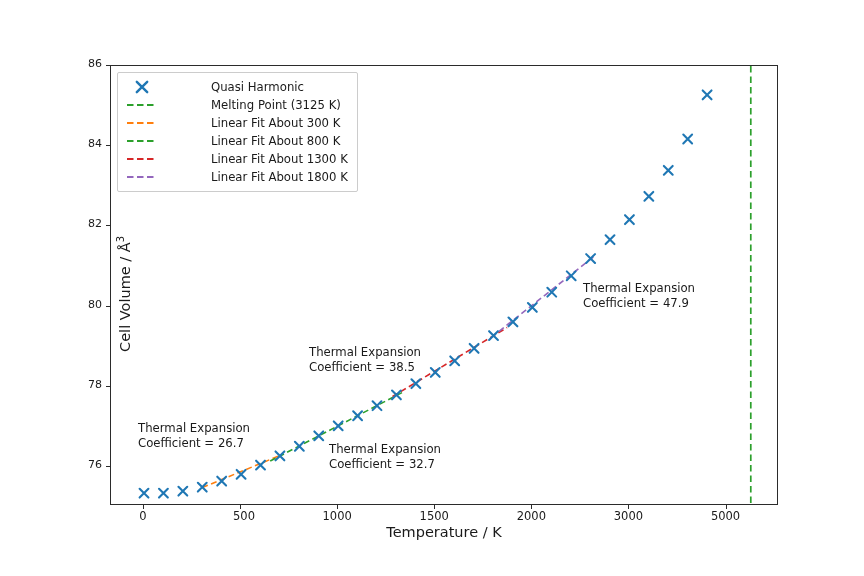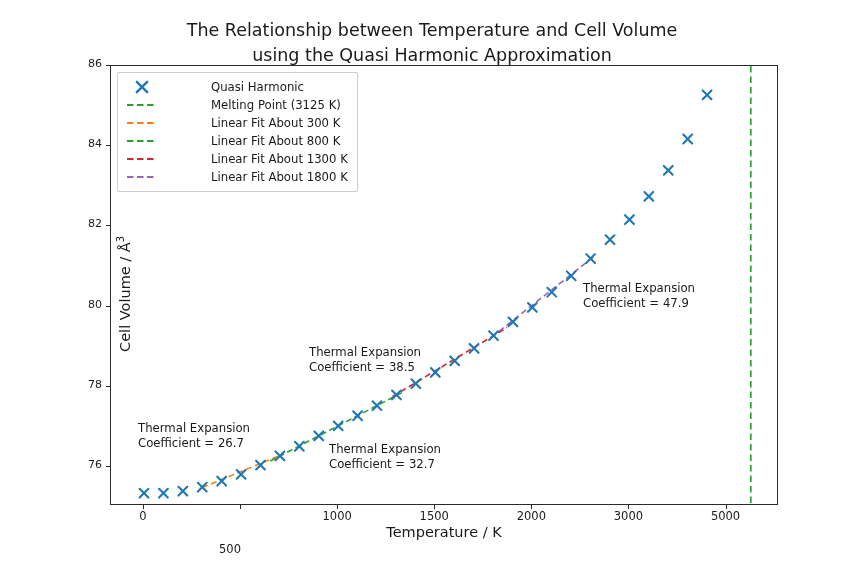--- a/index.html
+++ b/index.html
@@ -133,22 +133,20 @@
     line-height: 15px;
     color: #1a1a1a;
     white-space: pre-line;
   }
 </style>
 </head>
 <body>
 
 <div id="figure">
 
-  <div id="chart-title">The Relationship between Temperature and Cell Volume
-using the Quasi Harmonic Approximation</div>
 
   <div id="plot-frame">
     <svg id="plot-svg" width="666" height="438">
         <line x1="639.7871720116618" y1="0" x2="639.7871720116618" y2="438" stroke="#2ca02c" stroke-width="1.7" stroke-dasharray="6.5,4"></line>
         <line x1="91.25947521865889" y1="421.5549450549452" x2="168.92711370262393" y2="389.46703296703265" stroke="#ff7f0e" stroke-width="1.6" stroke-dasharray="6,3.5" stroke-linecap="butt"></line>
         <line x1="159.21865889212827" y1="395.0824175824173" x2="291.2536443148688" y2="326.49450549450546" stroke="#2ca02c" stroke-width="1.6" stroke-dasharray="6,3.5" stroke-linecap="butt"></line>
         <line x1="281.5451895043732" y1="330.50549450549426" x2="396.10495626822154" y2="261.5164835164833" stroke="#d62728" stroke-width="1.6" stroke-dasharray="6,3.5" stroke-linecap="butt"></line>
         <line x1="380.57142857142856" y1="271.14285714285734" x2="483.4810495626822" y2="190.1208791208789" stroke="#9467bd" stroke-width="1.6" stroke-dasharray="6,3.5" stroke-linecap="butt"></line>
         <g stroke="#1f77b4" stroke-width="2.1" stroke-linecap="round" fill="none">
           <path d="M28.608746355685135,422.77032967032983L37.40874635568513,431.5703296703298M28.608746355685135,431.5703296703298L37.40874635568513,422.77032967032983"></path>
@@ -185,21 +183,21 @@
       </svg>
   </div>
 
   <div id="xlabel" class="axis-label">Temperature / K</div>
   <div id="ylabel" class="axis-label"><span>Cell Volume / Å</span><sup>3</sup></div>
 
   <div id="ticks">
       <div class="tick-mark-x" style="left: 143.009px;"></div>
       <div class="tick-label-x" style="left: 143.009px;">0</div>
       <div class="tick-mark-x" style="left: 240.093px;"></div>
-      <div class="tick-label-x" style="left: 230px; margin-top: 33px;">500</div>
+      <div class="tick-label-x" style="left: 244px;">500</div>
       <div class="tick-mark-x" style="left: 337.178px;"></div>
       <div class="tick-label-x" style="left: 337.178px;">1000</div>
       <div class="tick-mark-x" style="left: 434.262px;"></div>
       <div class="tick-label-x" style="left: 434.262px;">1500</div>
       <div class="tick-mark-x" style="left: 531.347px;"></div>
       <div class="tick-label-x" style="left: 531.347px;">2000</div>
       <div class="tick-mark-x" style="left: 628.431px;"></div>
       <div class="tick-label-x" style="left: 628.431px;">3000</div>
       <div class="tick-mark-x" style="left: 725.516px;"></div>
       <div class="tick-label-x" style="left: 725.516px;">5000</div>

